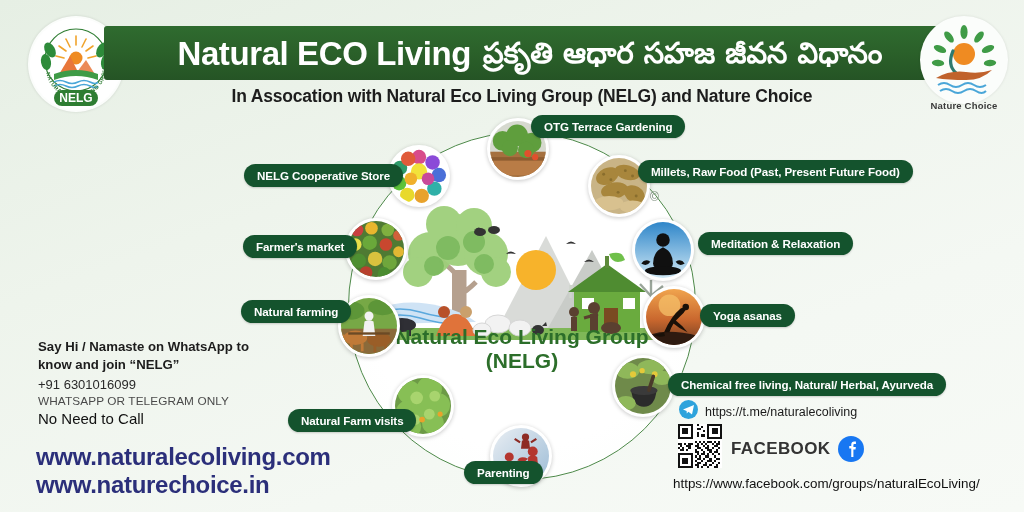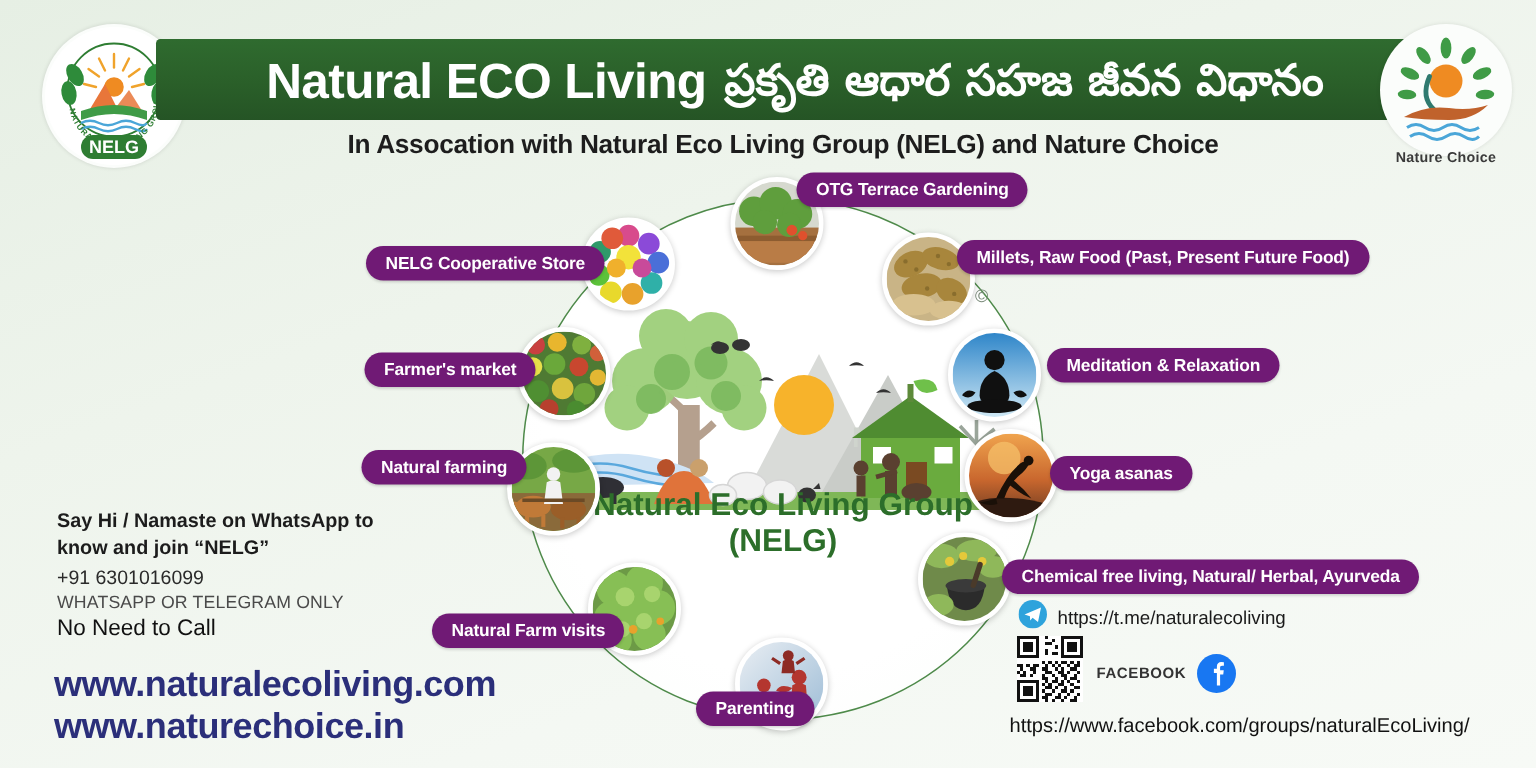--- a/index.html
+++ b/index.html
@@ -69,21 +69,21 @@
   .node {
     position: absolute; width: 62px; height: 62px; border-radius: 50%;
     background: #ffffff; border: 3px solid #ffffff;
     box-shadow: 0 1px 4px rgba(0,0,0,0.22);
     overflow: hidden;
   }
   .node .art { position: absolute; inset: 0; }
 
   .pill {
     position: absolute; height: 23px; display: flex; align-items: center;
-    background: #701a75; border-radius: 12px; padding: 0 13px;
+    background: #14532d; border-radius: 12px; padding: 0 13px;
     color: #ffffff; font-size: 11.6px; font-weight: bold; white-space: nowrap;
     box-shadow: 0 1px 2px rgba(0,0,0,0.18); letter-spacing: -0.1px;
   }
 
   
   .contact { position: absolute; left: 38px; top: 338px; width: 270px; }
   .contact .l1 { font-size: 13.2px; font-weight: bold; color: #1c1c1c; line-height: 1.38; }
   .contact .phone { font-size: 13px; color: #2a2a2a; margin-top: 3px; }
   .contact .only { font-size: 11.8px; color: #4a4a4a; letter-spacing: 0.1px; margin-top: 2px; }
   .contact .nocall { font-size: 15px; font-weight: normal; color: #111111; margin-top: 2px; }
@@ -92,21 +92,21 @@
   .urls div {
     font-size: 24px; font-weight: bold; color: #2b2f7a; line-height: 1.18;
     letter-spacing: -0.3px;
   }
 
   
   .tg-row { position: absolute; left: 679px; top: 400px; display: flex; align-items: flex-end; gap: 7px; }
   .tg-url { font-size: 12.5px; color: #1a1a1a; }
   .qr { position: absolute; left: 678px; top: 424px; width: 44px; height: 44px; background: #fff; }
   .fb-row { position: absolute; left: 731px; top: 436px; display: flex; align-items: center; gap: 7px; }
-  .fb-word { font-size: 10px; font-weight: bold; color: #333; letter-spacing: 0.4px; }
+  .fb-word { font-size: 17px; font-weight: bold; color: #333; letter-spacing: 0.4px; }
   .fb-url { position: absolute; left: 673px; top: 476px; font-size: 13.4px; color: #111; font-weight: 500; }
 
   .copyright {
     position: absolute; left: 650px; top: 190px;
     font-size: 12px; color: #7a8a7a;
   }
 </style>
 </head>
 <body>
 

